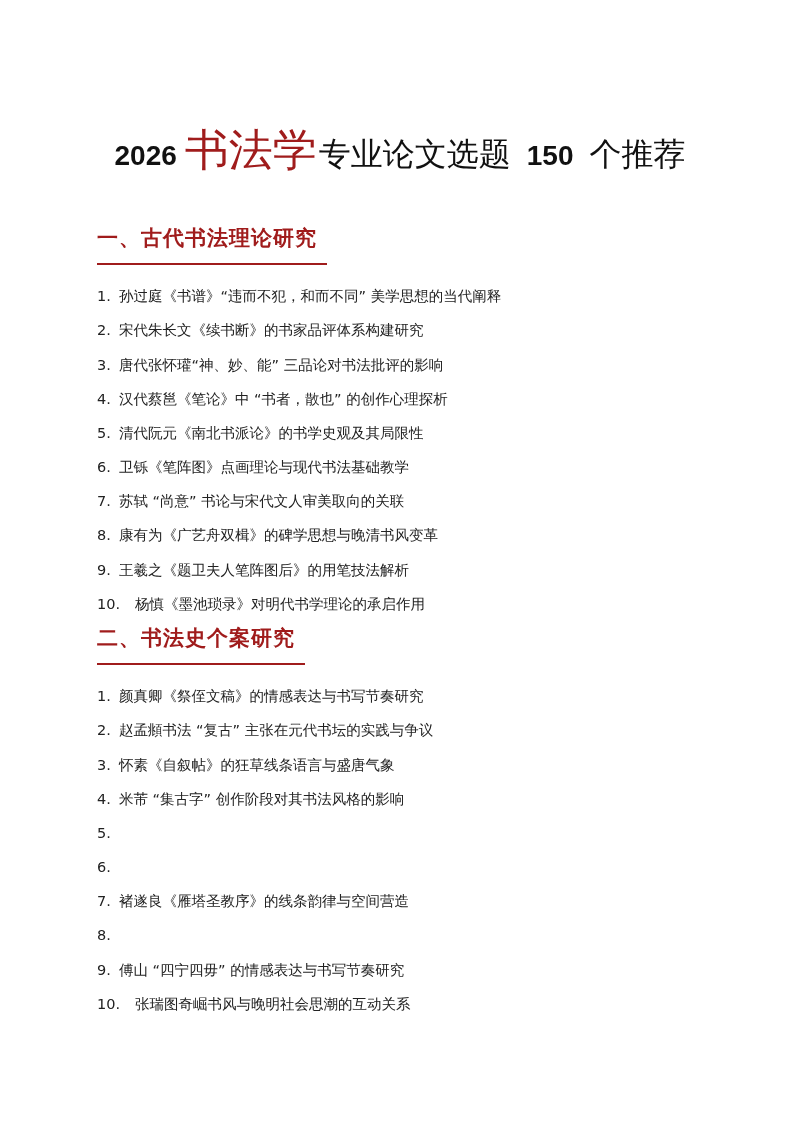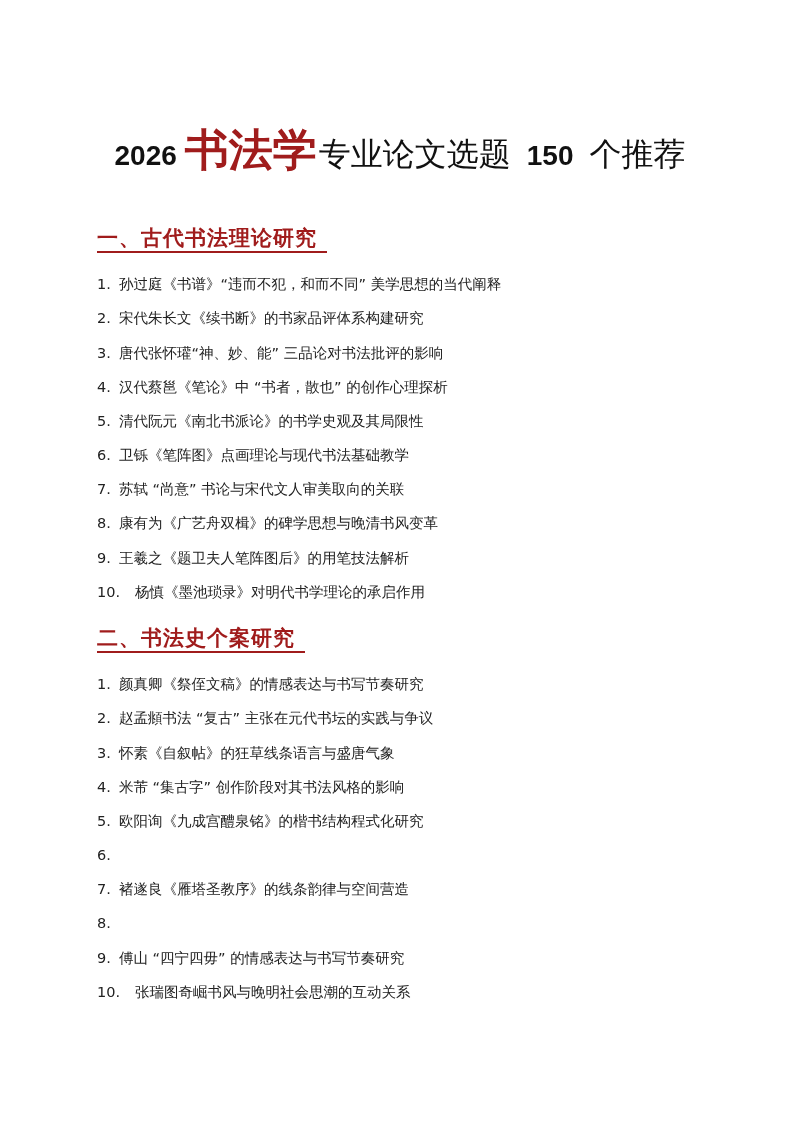--- a/index.html
+++ b/index.html
@@ -26,21 +26,21 @@
     }
     .title-year {
       font-family: "Liberation Sans", "DejaVu Sans", sans-serif;
       font-weight: bold;
       font-size: 28px;
       color: #111111;
       vertical-align: baseline;
     }
     .title-highlight {
       font-family: "DejaVu Sans", sans-serif;
-      font-weight: bold;
+      font-weight: normal;
       font-size: 44px;
       color: #a01c1c;
       margin: 0 2px 0 8px;
       vertical-align: baseline;
     }
     .title-rest {
       font-family: "DejaVu Sans", sans-serif;
       font-size: 32px;
       color: #111111;
       vertical-align: baseline;
@@ -59,21 +59,21 @@
     }
     .section-1 { top: 226px; }
     .section-2 { top: 626px; }
     .section-heading {
       display: inline-block;
       font-family: "DejaVu Sans", sans-serif;
       font-weight: bold;
       font-size: 21px;
       color: #a01c1c;
       border-bottom: 2px solid #a01c1c;
-      padding-bottom: 1px;
+      padding-bottom: 13px;
       padding-right: 10px;
       line-height: 1.15;
       letter-spacing: 1px;
     }
     .topic-list {
       list-style: none;
       margin: 14px 0 0 0;
       padding: 0;
     }
     .topic-item {
@@ -160,21 +160,20 @@
     <li class="topic-item">
         <span class="topic-num">3.</span>
         <span>怀素《自叙帖》的狂草线条语言与盛唐气象</span>
       </li>
     <li class="topic-item">
         <span class="topic-num">4.</span>
         <span>米芾 “集古字” 创作阶段对其书法风格的影响</span>
       </li>
     <li class="topic-item">
         <span class="topic-num">5.</span>
-        <span>欧阳询《九成宫醴泉铭》的楷书结构程式化研究</span>
       </li>
     <li class="topic-item">
         <span class="topic-num">6.</span>
       </li>
     <li class="topic-item">
         <span class="topic-num">7.</span>
         <span>褚遂良《雁塔圣教序》的线条韵律与空间营造</span>
       </li>
     <li class="topic-item">
         <span class="topic-num">8.</span>

